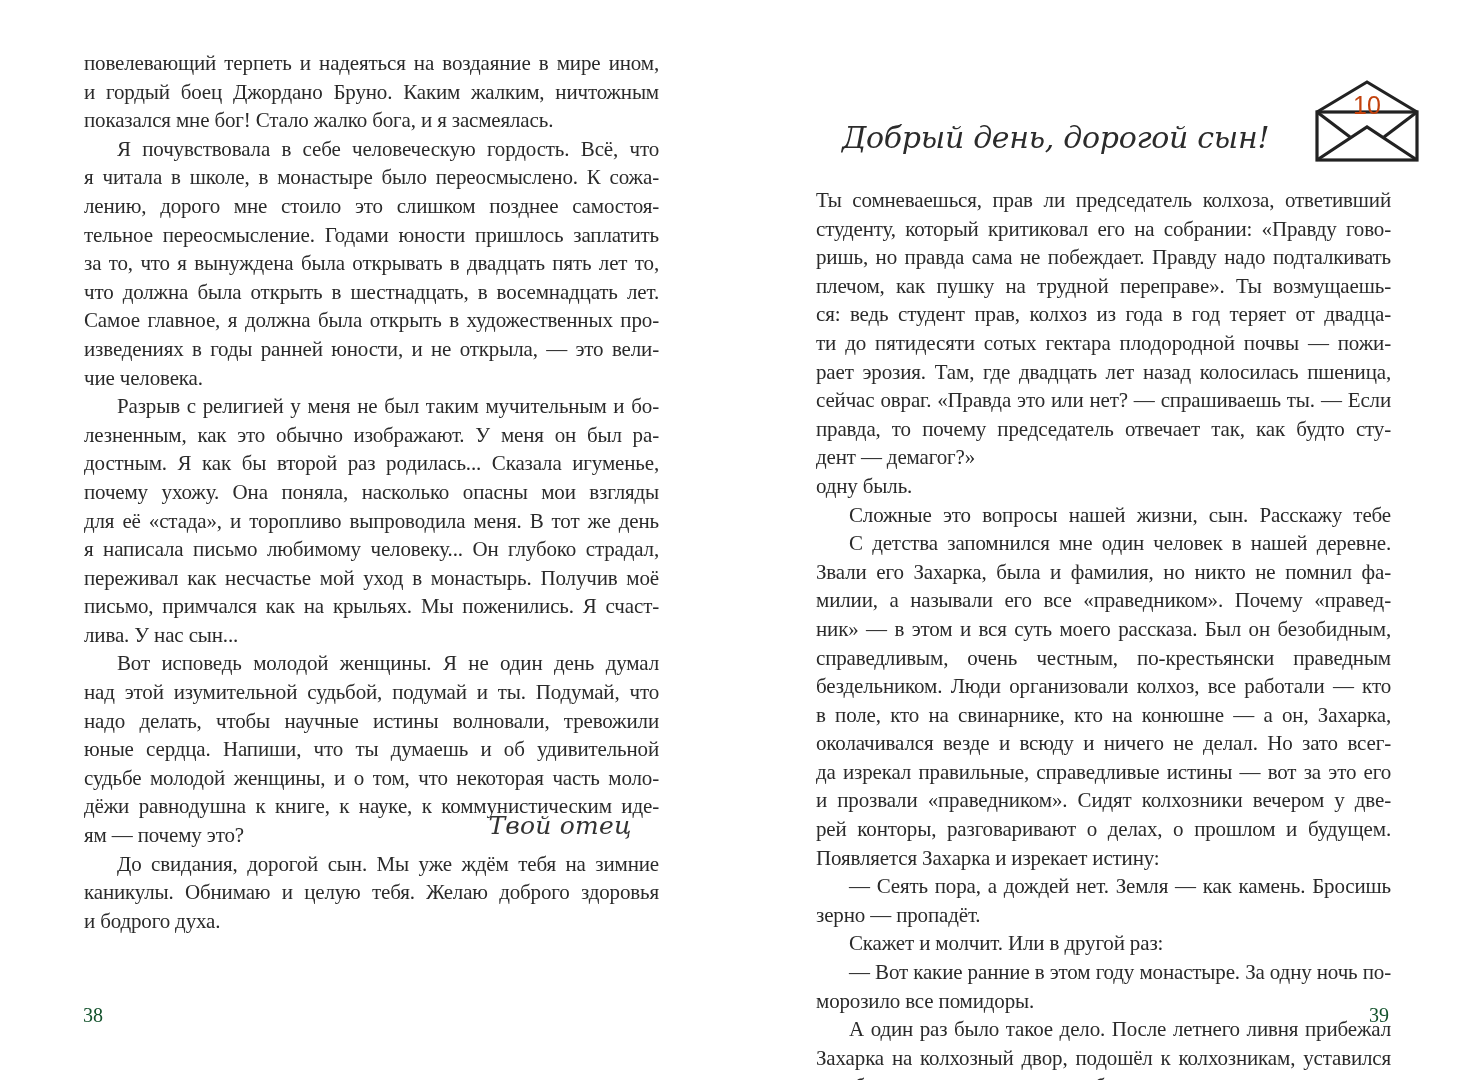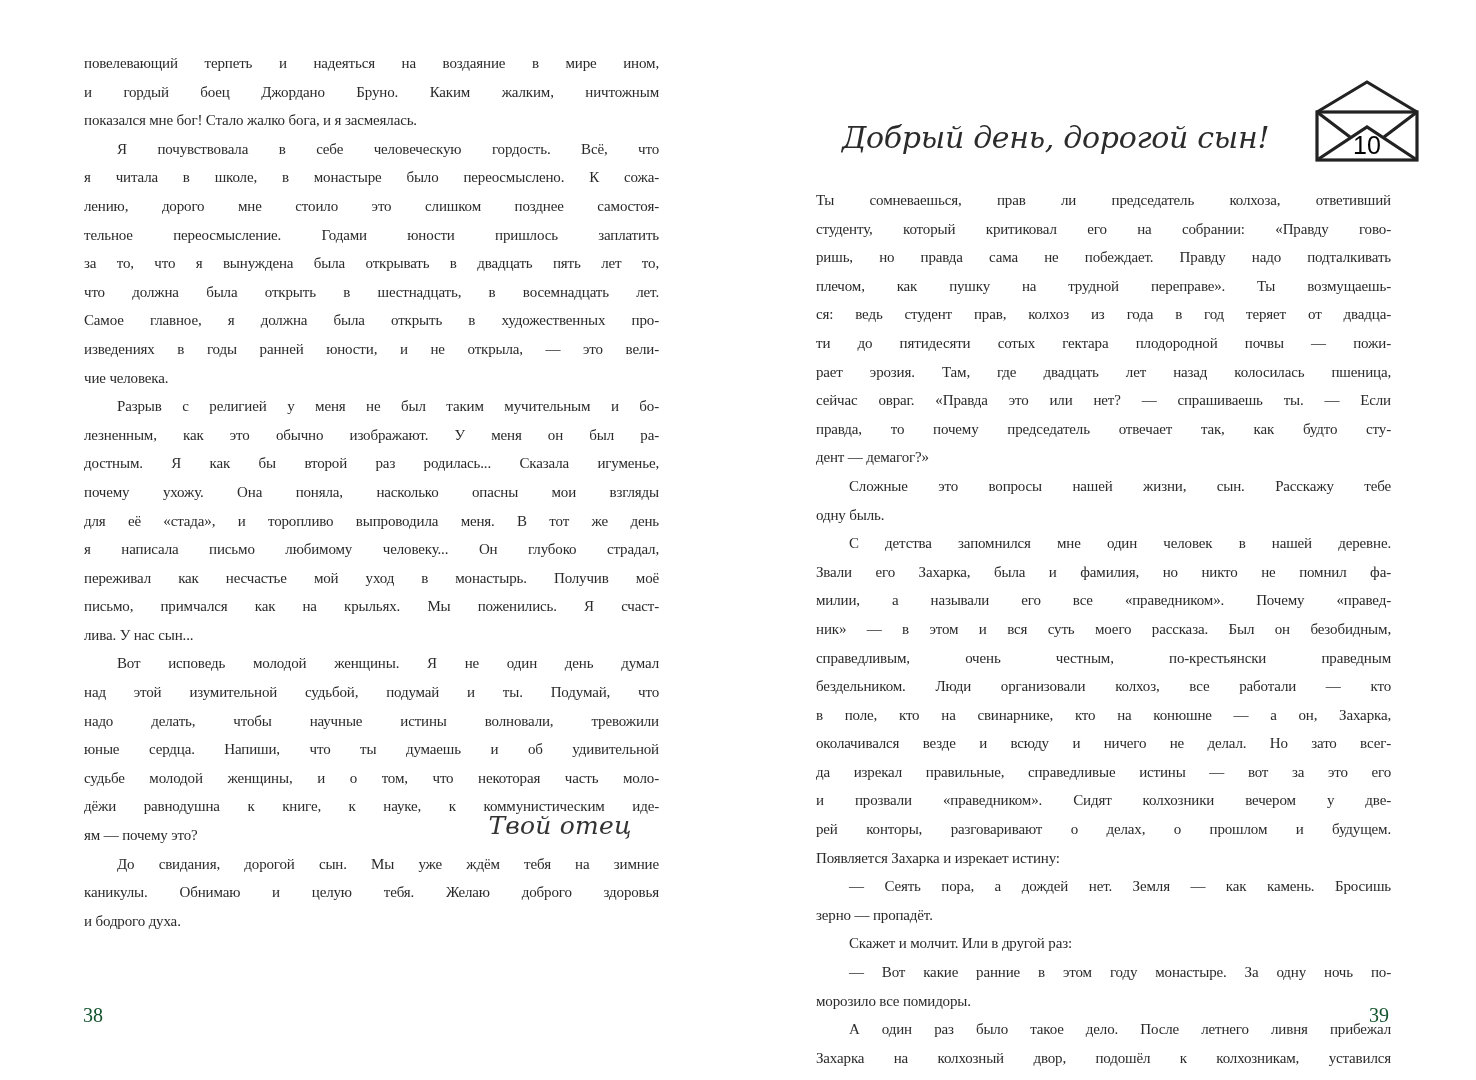--- a/index.html
+++ b/index.html
@@ -23,21 +23,21 @@
     .page-left {
       left: 0;
       width: 738px;
     }
     .page-right {
       left: 738px;
       width: 738px;
     }
     .text-block {
       position: absolute;
-      font-size: 15px;
+      font-size: 21px;
       line-height: 28.6px;
       text-align: justify;
       text-align-last: auto;
       hyphens: manual;
       letter-spacing: -0.15px;
       word-spacing: 0px;
     }
     .page-left .text-block {
       left: 84px;
       top: 49px;
@@ -110,22 +110,21 @@
       display: block;
     }
     .envelope-number {
       position: absolute;
       left: 0;
       top: 12px;
       width: 106px;
       text-align: center;
       font-family: "Liberation Sans", "DejaVu Sans", sans-serif;
       font-size: 25px;
-      color: #000000;
-      margin-top: 40px;
+      color: #c2410c;
     }
   </style>
 </head>
 <body>
 
 <div class="page page-left">
   <div class="text-block" id="left-text">
       <span class="line">повелевающий терпеть и надеяться на воздаяние в мире ином,</span>
       <span class="line">и гордый боец Джордано Бруно. Каким жалким, ничтожным</span>
       <span class="line last">показался мне бог! Стало жалко бога, и я засмеялась.</span>
@@ -180,22 +179,22 @@
       <span class="line">Ты сомневаешься, прав ли председатель колхоза, ответивший</span>
       <span class="line">студенту, который критиковал его на собрании: «Правду гово-</span>
       <span class="line">ришь, но правда сама не побеждает. Правду надо подталкивать</span>
       <span class="line">плечом, как пушку на трудной переправе». Ты возмущаешь-</span>
       <span class="line">ся: ведь студент прав, колхоз из года в год теряет от двадца-</span>
       <span class="line">ти до пятидесяти сотых гектара плодородной почвы — пожи-</span>
       <span class="line">рает эрозия. Там, где двадцать лет назад колосилась пшеница,</span>
       <span class="line">сейчас овраг. «Правда это или нет? — спрашиваешь ты. — Если</span>
       <span class="line">правда, то почему председатель отвечает так, как будто сту-</span>
       <span class="line last">дент — демагог?»</span>
+      <span class="line last">одну быль.</span>
       <span class="line indent">Сложные это вопросы нашей жизни, сын. Расскажу тебе</span>
-      <span class="line last">одну быль.</span>
       <span class="line indent">С детства запомнился мне один человек в нашей деревне.</span>
       <span class="line">Звали его Захарка, была и фамилия, но никто не помнил фа-</span>
       <span class="line">милии, а называли его все «праведником». Почему «правед-</span>
       <span class="line">ник» — в этом и вся суть моего рассказа. Был он безобидным,</span>
       <span class="line">справедливым, очень честным, по-крестьянски праведным</span>
       <span class="line">бездельником. Люди организовали колхоз, все работали — кто</span>
       <span class="line">в поле, кто на свинарнике, кто на конюшне — а он, Захарка,</span>
       <span class="line">околачивался везде и всюду и ничего не делал. Но зато всег-</span>
       <span class="line">да изрекал правильные, справедливые истины — вот за это его</span>
       <span class="line">и прозвали «праведником». Сидят колхозники вечером у две-</span>

